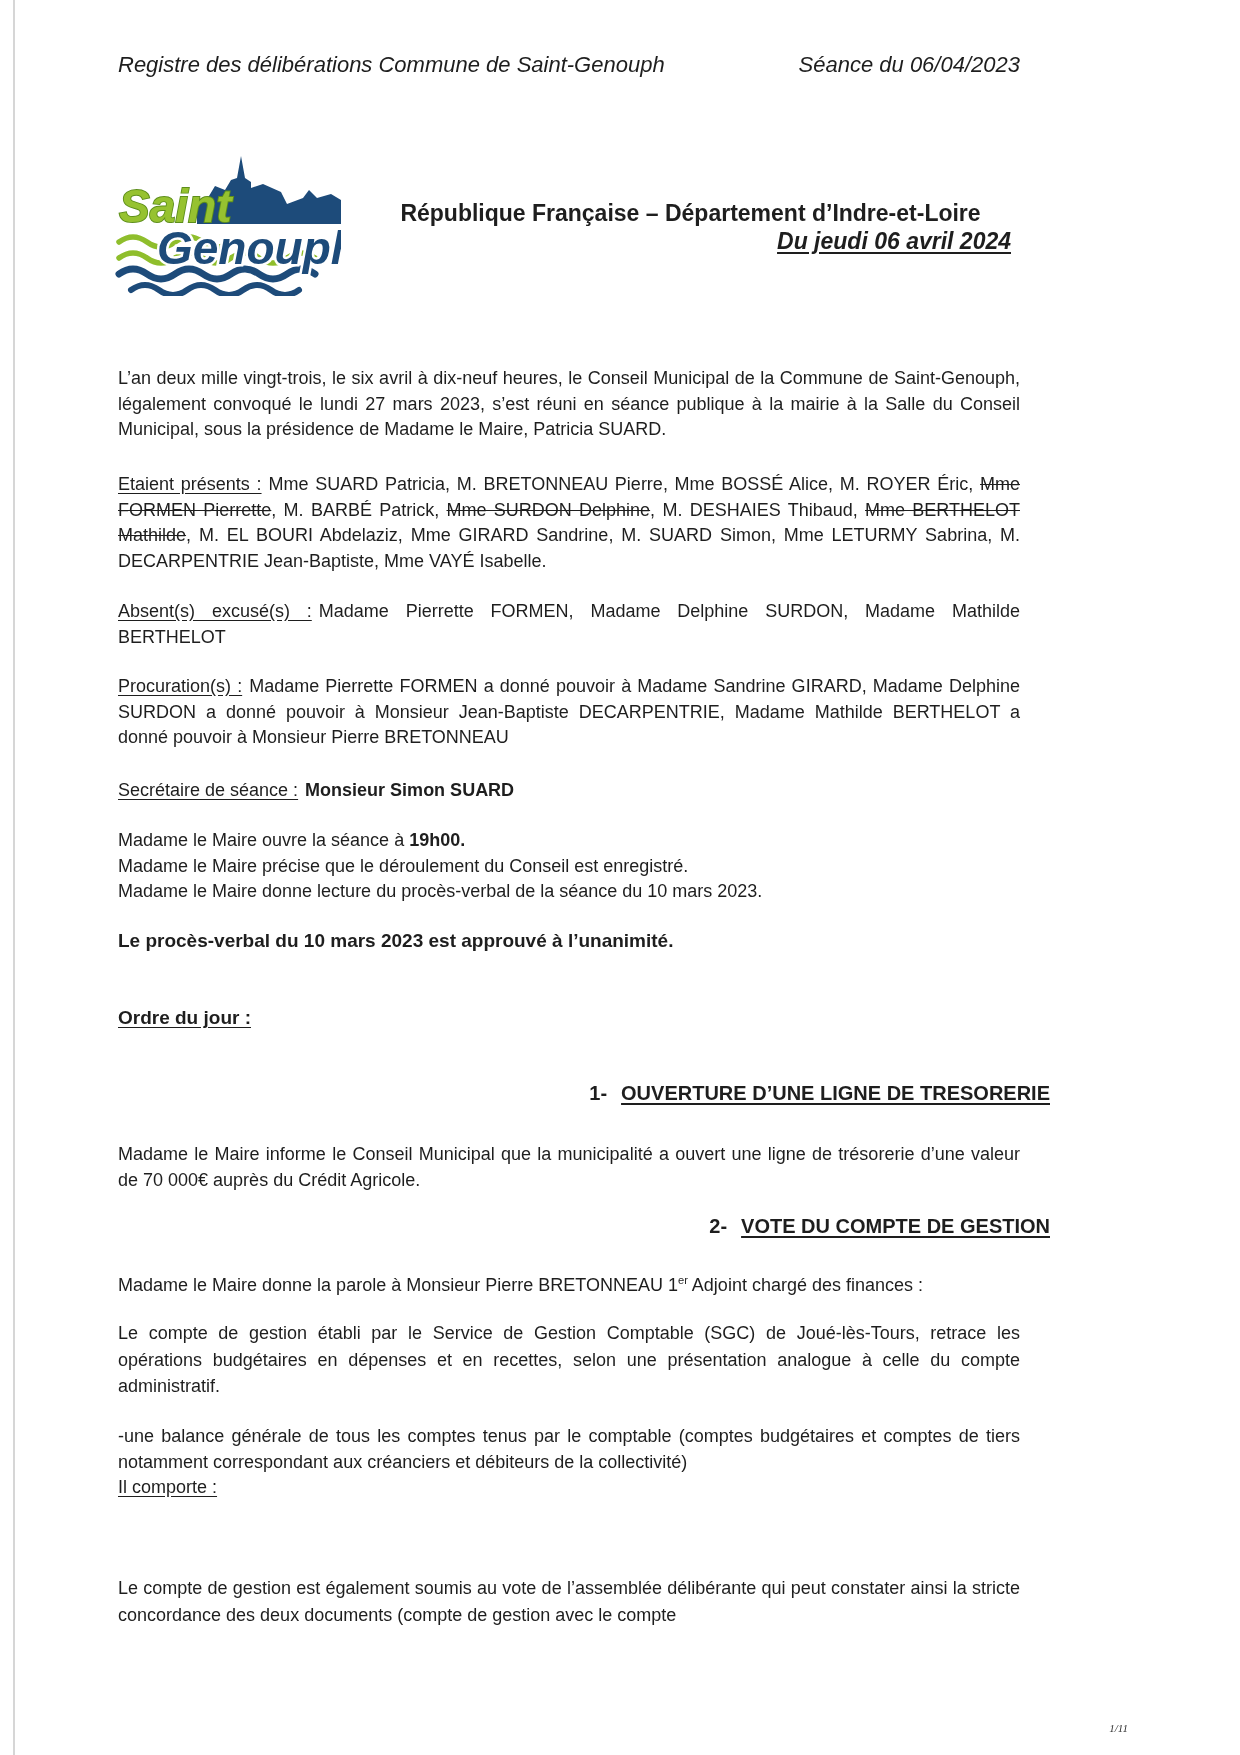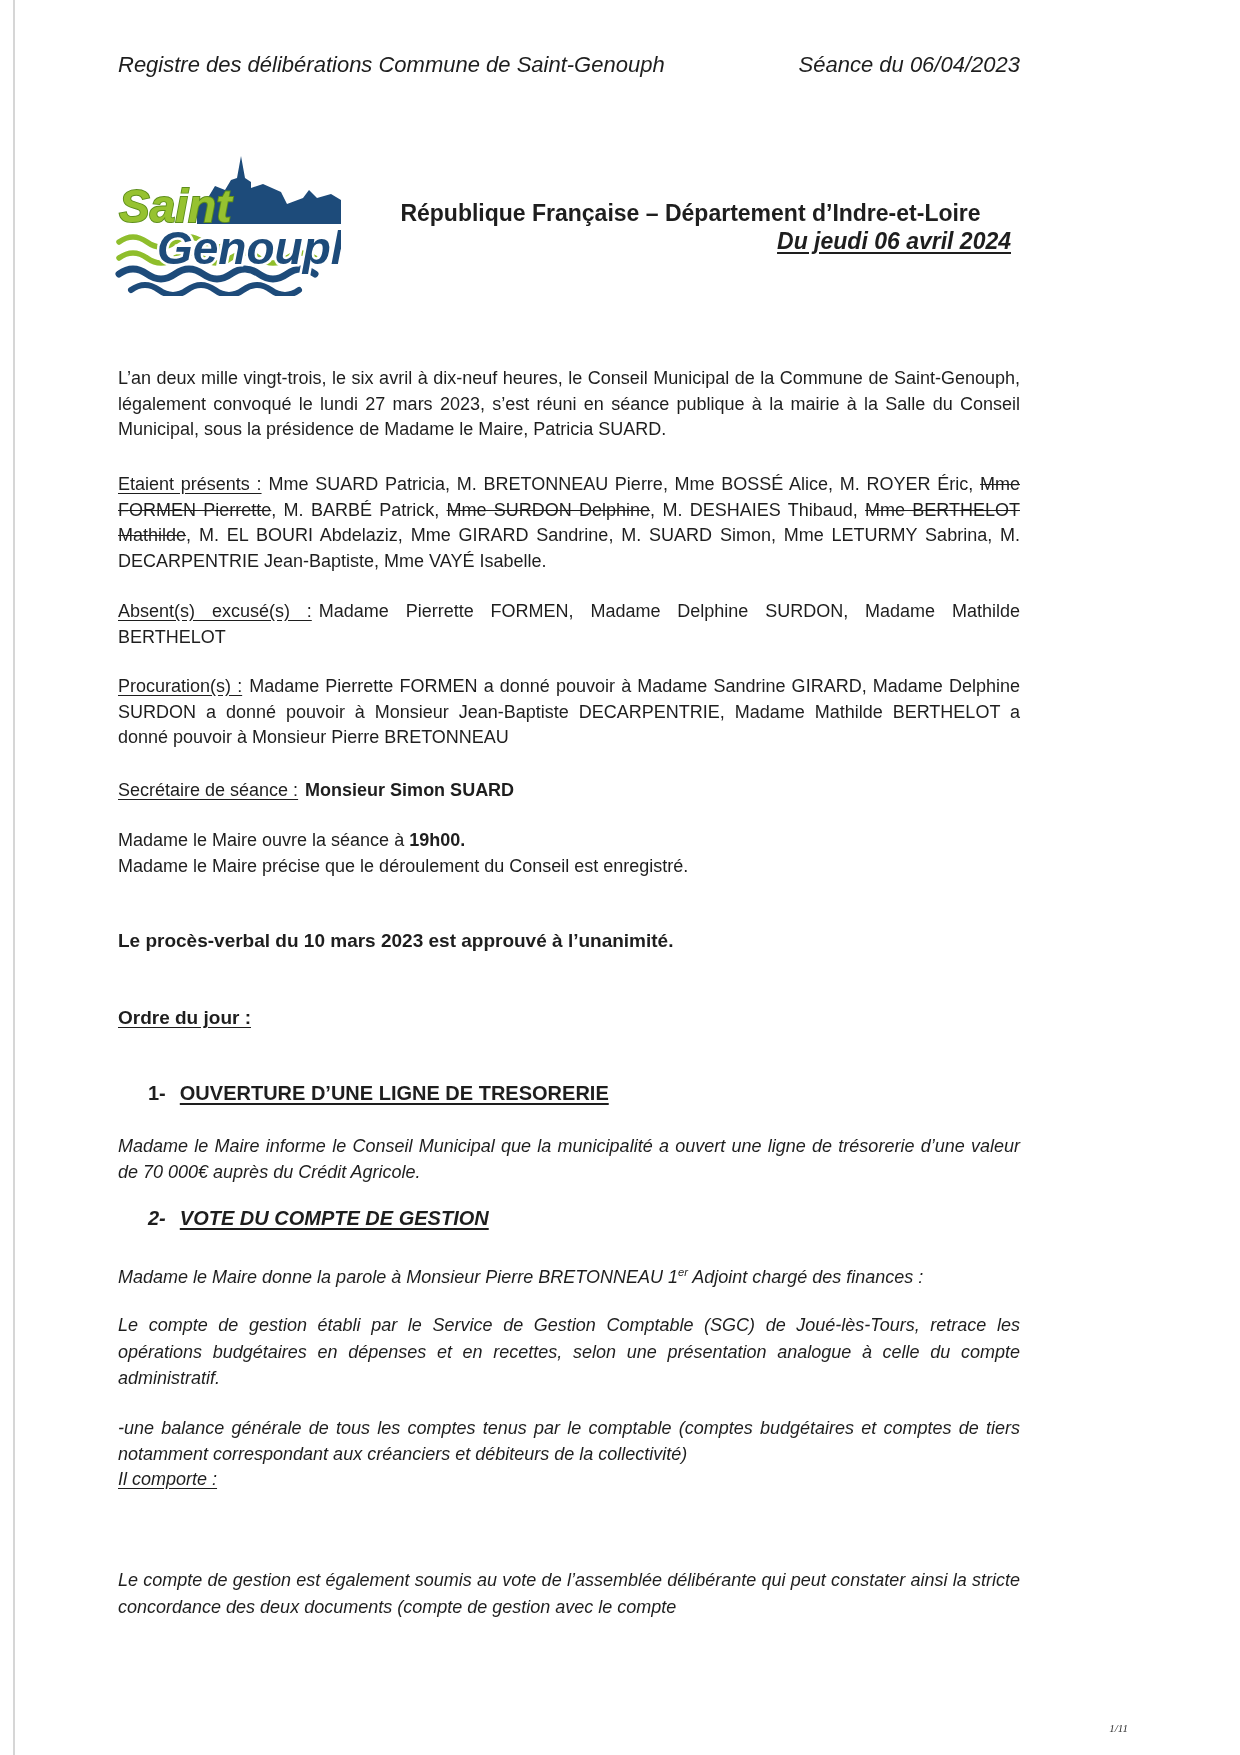--- a/index.html
+++ b/index.html
@@ -3,39 +3,39 @@
 <meta charset="utf-8">
 <style>
   html,body{margin:0;padding:0;}
   body{
     width:1240px;height:1755px;position:relative;background:#ffffff;
     font-family:"Liberation Sans",sans-serif;color:#1e1e1e;overflow:hidden;
   }
   .abs{position:absolute;left:118px;width:902px;}
   .para{font-size:18px;line-height:25.5px;margin:0;}
   .just{text-align:justify;}
-  .ital{font-style:italic;}
+  .ital{margin-top:8px;}
   .bold{font-weight:bold;}
   .ul{text-decoration:underline;text-underline-offset:3px;}
   .label{margin-right:7px;}
   sup{font-size:0.62em;}
 
   .scanline{position:absolute;left:13px;top:0;width:2px;height:1755px;background:#cccccc;opacity:.8;}
 
   .hdr{position:absolute;left:118px;top:52px;width:902px;display:flex;justify-content:space-between;
        font-style:italic;font-size:22px;}
 
   .title-block{position:absolute;left:370px;top:200px;width:641px;
        font-weight:bold;font-size:23px;line-height:27.5px;text-align:center;}
   .title-line3{text-align:right;font-style:italic;}
   .title-line3 span{text-decoration:underline;text-underline-offset:3px;}
 
   .logo{position:absolute;left:113px;top:146px;width:228px;height:150px;}
 
-  .sec-head{font-size:20px;font-weight:bold;padding-left:30px;}
+  .sec-head{font-size:20px;font-weight:bold;padding-left:30px;text-align:right;}
   .sec-head .num{margin-right:14px;}
   .sec-head .ttl{text-decoration:underline;text-underline-offset:3px;}
 
   .ordre{font-size:19px;font-weight:bold;}
   .approb{font-size:19px;font-weight:bold;}
 
   .footer{position:absolute;right:112px;top:1722px;font-family:"Liberation Serif",serif;
       font-style:italic;font-size:11px;color:#333;}
 </style>
 </head>
@@ -83,20 +83,21 @@
   <span class="ul label">Procuration(s) :</span><span>Madame Pierrette FORMEN a donné pouvoir à Madame Sandrine GIRARD, Madame Delphine SURDON a donné pouvoir à Monsieur Jean-Baptiste DECARPENTRIE, Madame Mathilde BERTHELOT a donné pouvoir à Monsieur Pierre BRETONNEAU</span>
 </p>
 
 <p class="abs para" style="top:778px">
   <span class="ul label">Secrétaire de séance :</span><span class="bold">Monsieur Simon SUARD</span>
 </p>
 
 <div class="abs para" style="top:828px">
   <div><span>Madame le Maire ouvre la séance à </span><span style="font-weight: bold;">19h00.</span></div>
   <div>Madame le Maire précise que le déroulement du Conseil est enregistré.</div>
+  <div>Madame le Maire donne lecture du procès-verbal de la séance du 10 mars 2023.</div>
 </div>
 
 <p class="abs para approb" style="top:928px">Le procès-verbal du 10 mars 2023 est approuvé à l’unanimité.</p>
 
 <p class="abs para ordre" style="top:1005px">
   <span class="ul">Ordre du jour :</span>
 </p>
 
 <div class="abs sec-head" style="top:1082px">
   <span class="num">1-</span><span class="ttl">OUVERTURE D’UNE LIGNE DE TRESORERIE</span>

